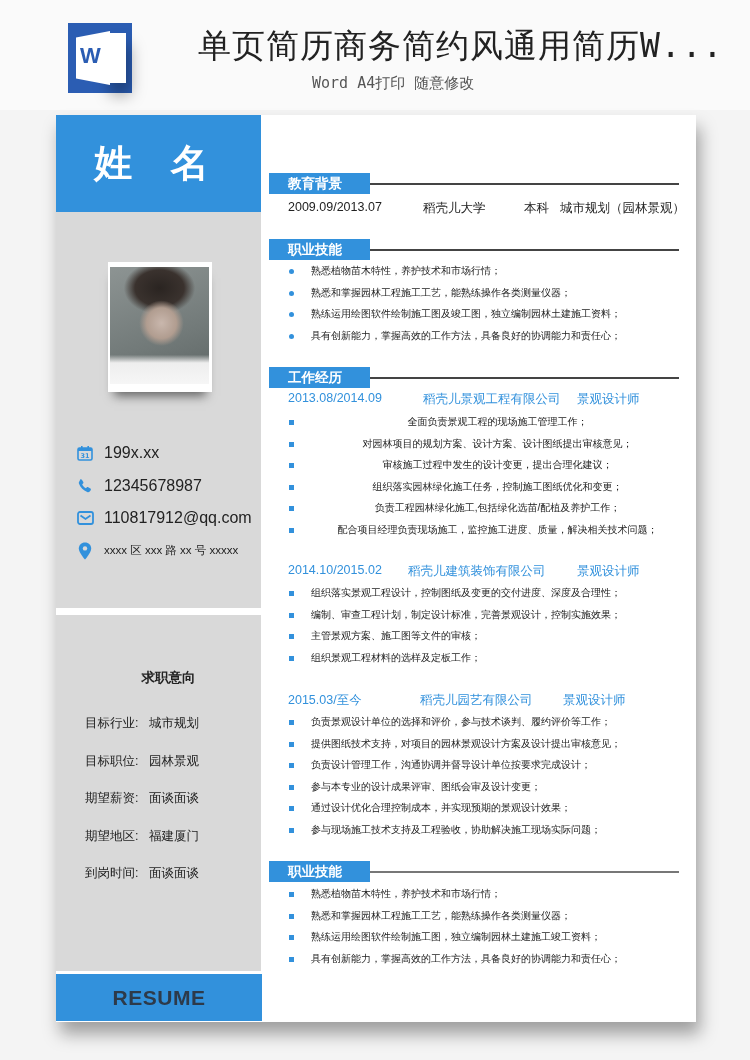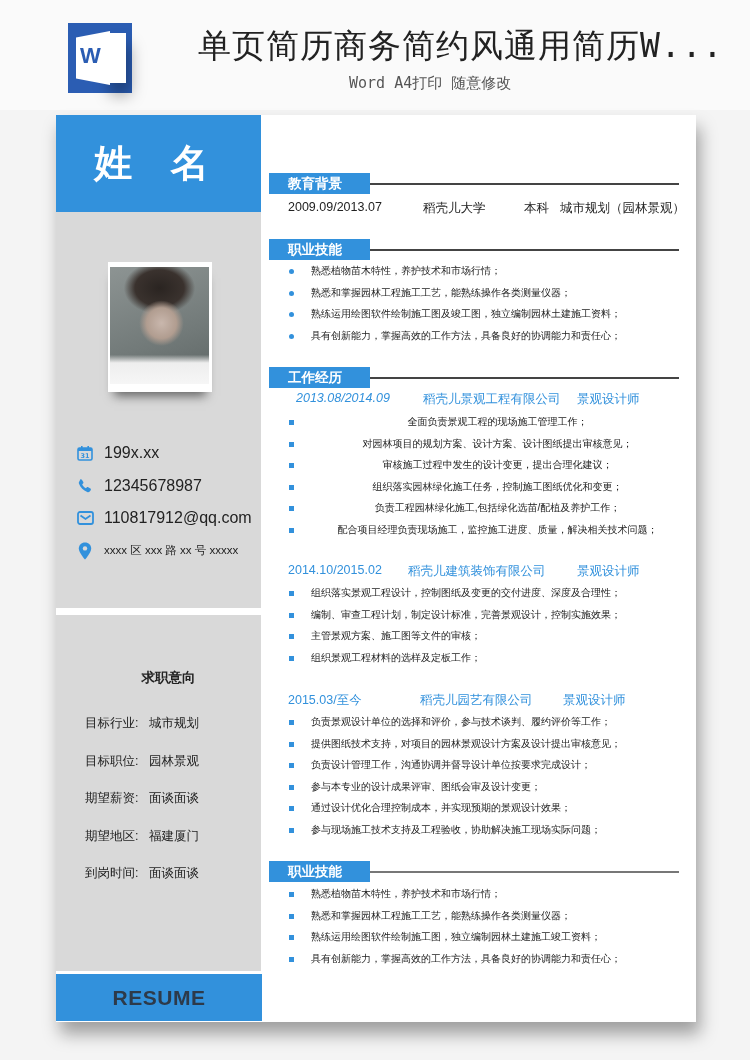--- a/index.html
+++ b/index.html
@@ -26,21 +26,21 @@
   }
   .word-icon .lines { position: absolute; left: 42px; top: 14px; width: 14px; }
   .word-icon .lines i { display: block; height: 2px; background: #fff; margin-bottom: 4px; }
   .word-icon .page { position: absolute; left: 38px; top: 10px; width: 20px; height: 50px; border: 1px solid #fff; border-left: none; }
   .banner-title {
     position: absolute; left: 162px; top: 24px; font-size: 33px; color: #222;
     font-family: "DejaVu Sans Mono", monospace; letter-spacing: 1px; white-space: nowrap; margin-left: 36px;
   }
   .banner-sub {
     position: absolute; left: 312px; top: 74px; font-size: 15px; color: #555;
-    font-family: "DejaVu Sans Mono", monospace; white-space: nowrap; margin-left: 37px;
+    font-family: "DejaVu Sans Mono", monospace; white-space: nowrap;
   }
   
   .page {
     position: absolute; left: 56px; top: 115px; width: 640px; height: 907px;
     background: #fff; box-shadow: 4px 12px 16px rgba(0,0,0,0.35);
   }
   .sidebar { position: absolute; left: 0; top: 0; width: 205px; height: 815px; }
   .name-block {
     position: absolute; left: 0; top: 0; width: 205px; height: 97px; background: #3291dc;
     display: flex; align-items: center; justify-content: center;
@@ -213,21 +213,21 @@
       <li>熟练运用绘图软件绘制施工图及竣工图，独立编制园林土建施工资料；</li>
       <li>具有创新能力，掌握高效的工作方法，具备良好的协调能力和责任心；</li>
     </ul>
 
     <div class="sec-head" style="top:252px;">
       <div class="sec-tab">工作经历</div>
       <div class="sec-line"></div>
     </div>
 
     <div class="job-head" style="top:276px;">
-      <span style="left:8px;font-style:italic;">2013.08/2014.09</span>
+      <span style="left:0;">2013.08/2014.09</span>
       <span style="left:135px;">稻壳儿景观工程有限公司</span>
       <span style="left:289px;">景观设计师</span>
     </div>
     <ul class="blist" style="top:296px;text-align:center;">
       <li>全面负责景观工程的现场施工管理工作；</li>
       <li>对园林项目的规划方案、设计方案、设计图纸提出审核意见；</li>
       <li>审核施工过程中发生的设计变更，提出合理化建议；</li>
       <li>组织落实园林绿化施工任务，控制施工图纸优化和变更；</li>
       <li>负责工程园林绿化施工,包括绿化选苗/配植及养护工作；</li>
       <li>配合项目经理负责现场施工，监控施工进度、质量，解决相关技术问题；</li>

